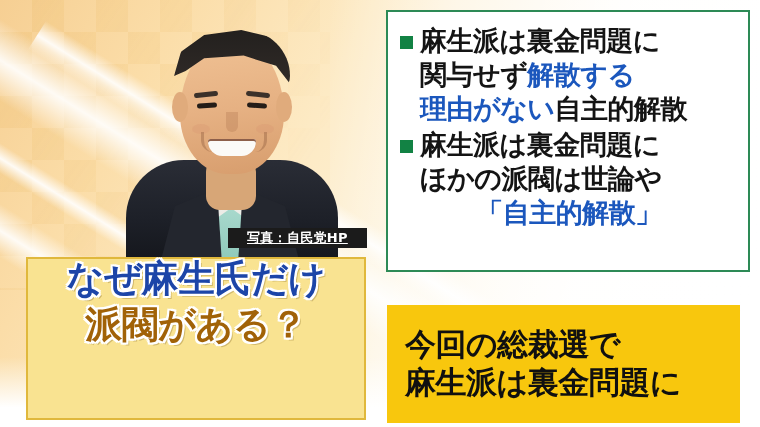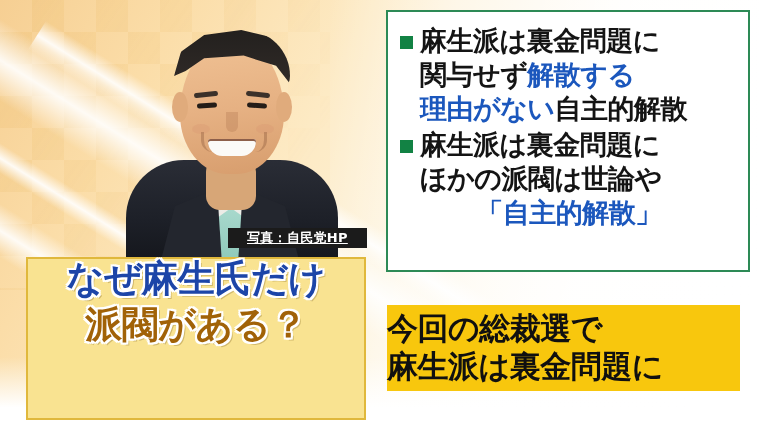--- a/index.html
+++ b/index.html
@@ -134,24 +134,24 @@
   .q-red{
     color:#a16207;
     text-shadow:
       -2px -2px 0 #fff, 2px -2px 0 #fff, -2px 2px 0 #fff, 2px 2px 0 #fff,
       0 -2px 0 #fff, 0 2px 0 #fff, -2px 0 0 #fff, 2px 0 0 #fff,
       3px 3px 0 rgba(120,90,20,.30);
   }
 
   
   .gbox{
-    position:absolute;left:387px;top:305px;width:353px;height:86px;
+    position:absolute;left:387px;top:305px;width:353px;height:118px;
     background:#f8c70d;
     display:flex;flex-direction:column;justify-content:center;
-    box-sizing:border-box;gap:2px;
+    padding-left:18px;box-sizing:border-box;gap:2px;
   }
   .gline{
     font-size:31px;font-weight:700;color:#101010;letter-spacing:-.5px;
     line-height:1.16;white-space:nowrap;
   }
 </style>
 </head>
 <body>
 
 <div id="stage">

